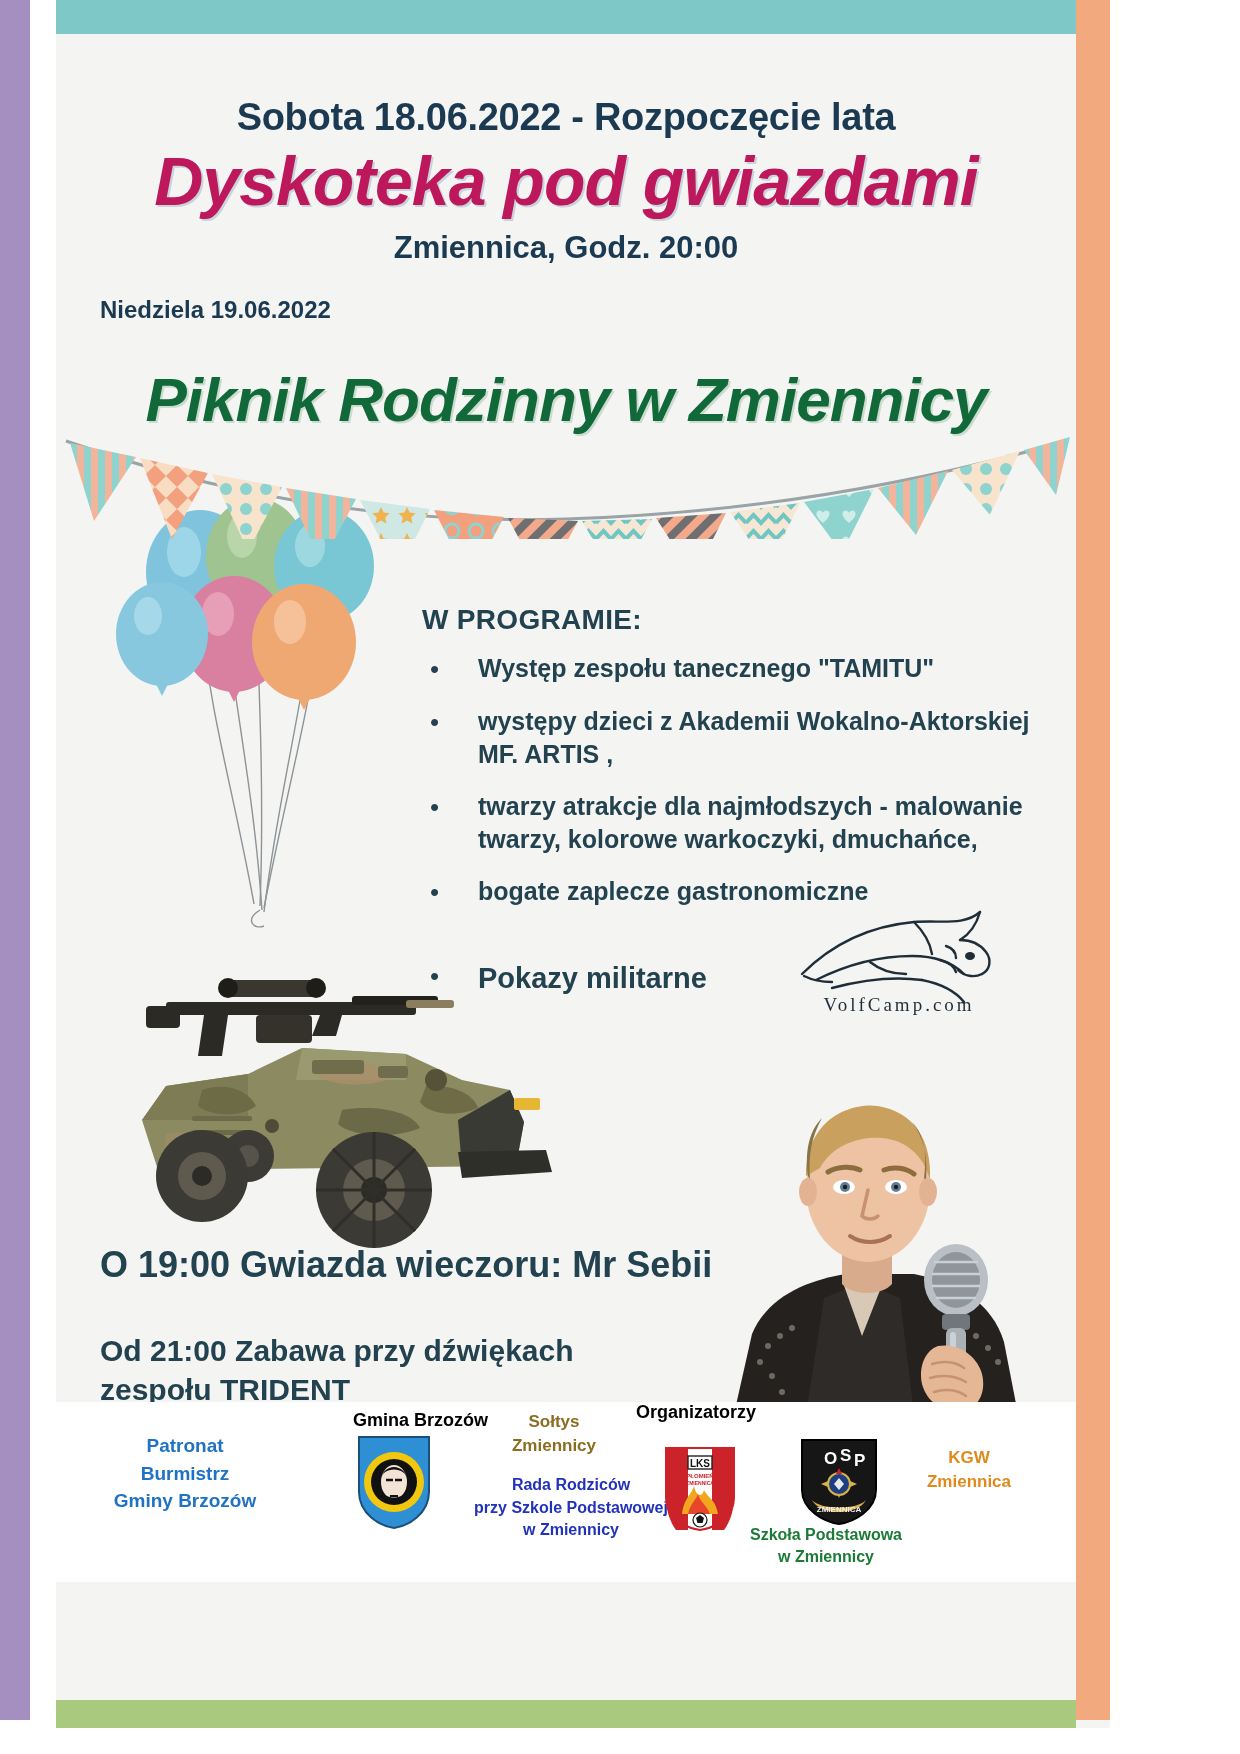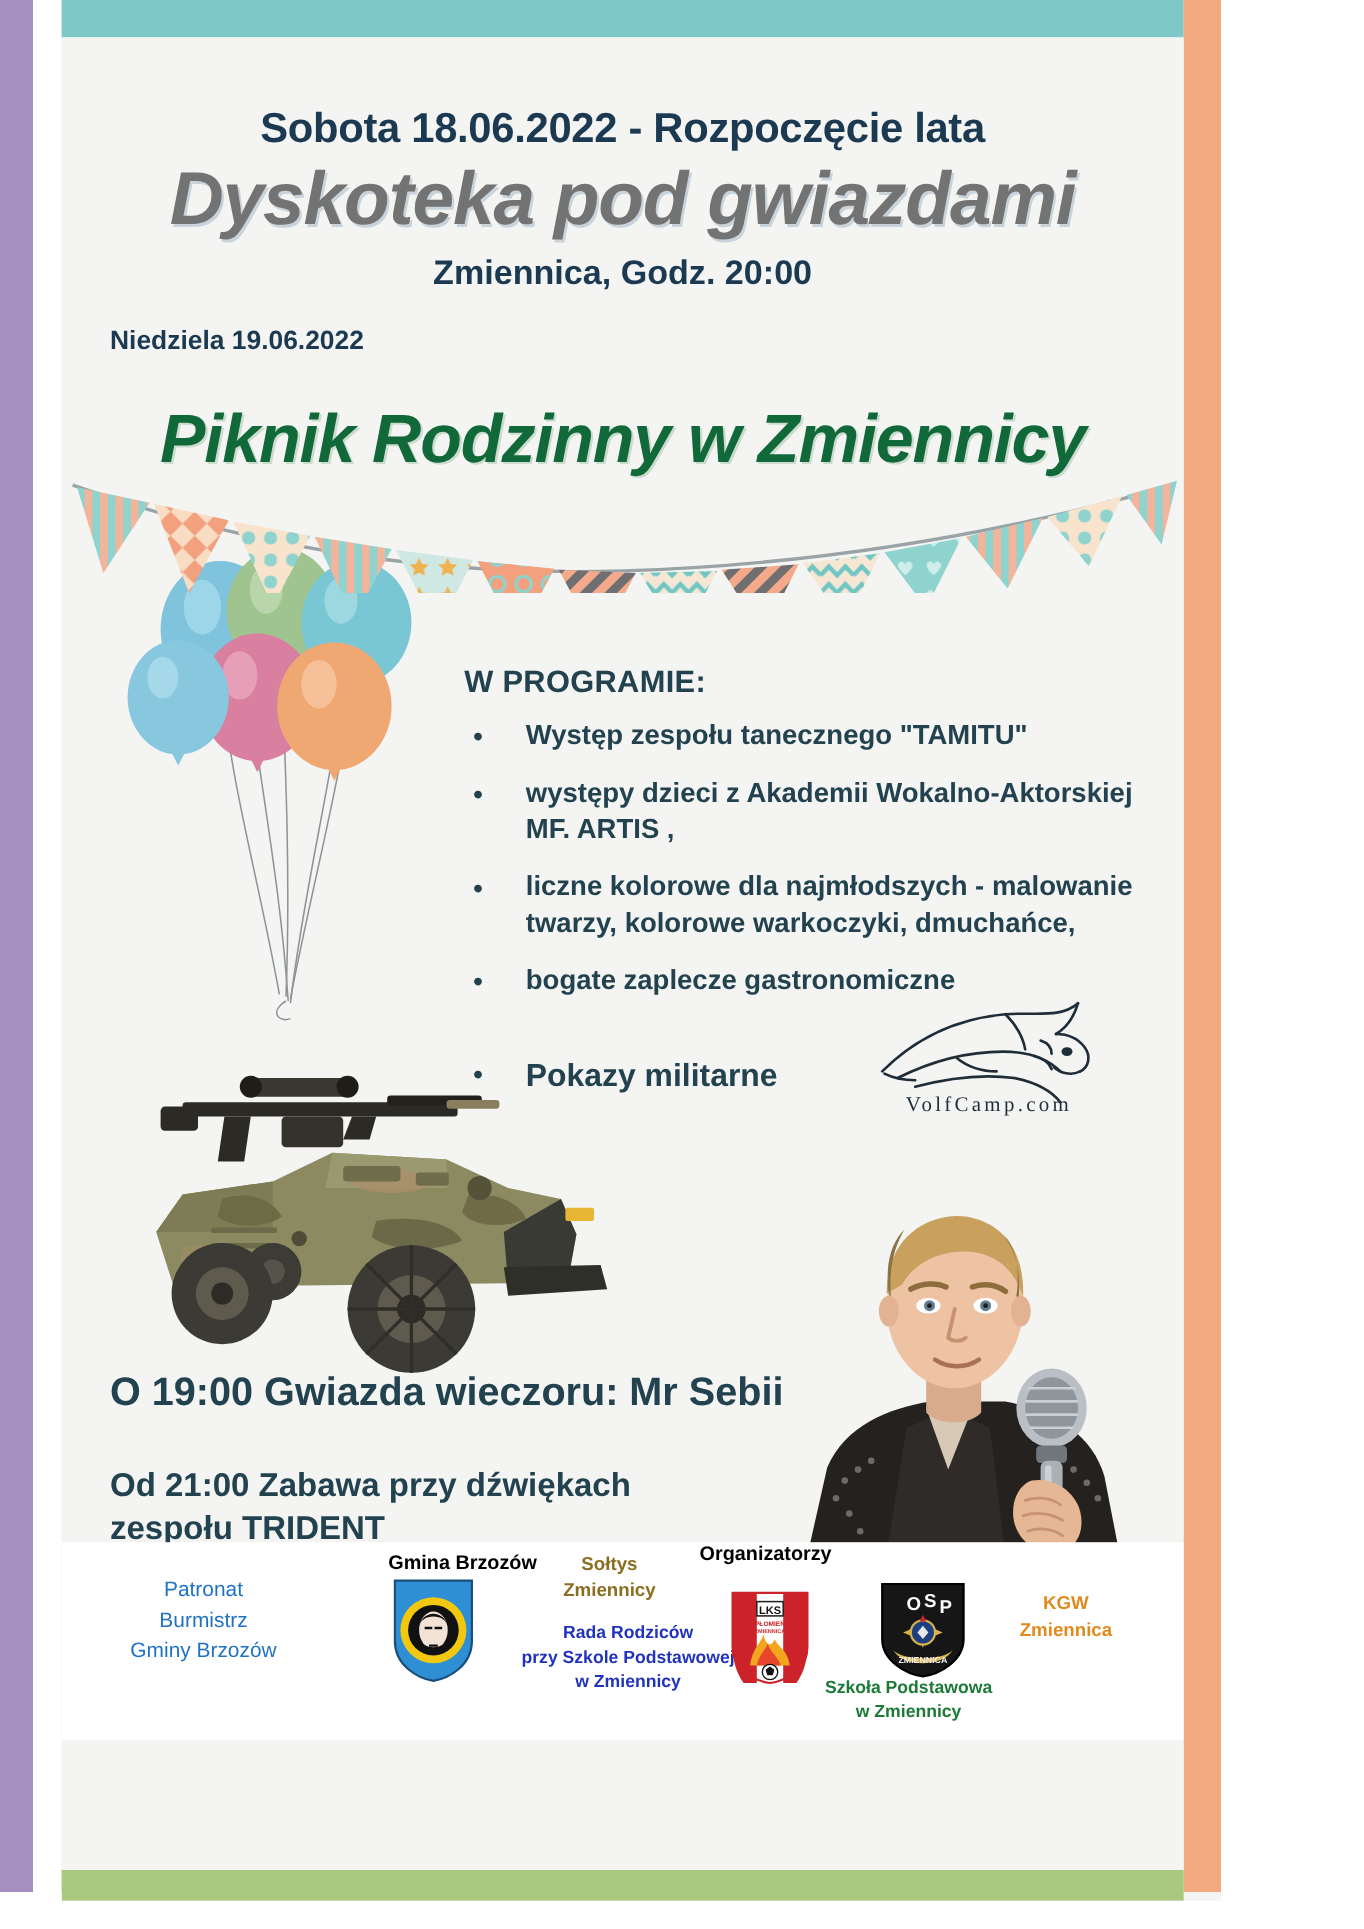--- a/index.html
+++ b/index.html
@@ -38,21 +38,21 @@
   .hdr-sat {
     position: absolute; left: 0; top: 62px; width: 1020px;
     text-align: center;
     font-size: 38px; font-weight: bold; color: #1b3a52;
     letter-spacing: -0.3px;
   }
   .hdr-disco {
     position: absolute; left: 0; top: 108px; width: 1020px;
     text-align: center;
     font-size: 68px; font-weight: bold; font-style: italic;
-    color: #737373; letter-spacing: -1px;
+    color: #be185d; letter-spacing: -1px;
     text-shadow: 2px 2px 0 rgba(120,150,175,0.35);
   }
   .hdr-place {
     position: absolute; left: 0; top: 196px; width: 1020px;
     text-align: center;
     font-size: 31px; font-weight: bold; color: #1b3a52;
   }
   .hdr-sun {
     position: absolute; left: 44px; top: 262px; width: 600px;
     text-align: left;
@@ -130,21 +130,21 @@
   
   .footer {
     position: absolute; left: 0; top: 1368px;
     width: 1020px; height: 180px;
     background: #ffffff; z-index: 8;
   }
   .f-item { position: absolute; text-align: center; }
 
   .f-patronat {
     left: 14px; top: 30px; width: 230px;
-    font-size: 19px; font-weight: normal; color: #1f72c4;
+    font-size: 19px; font-weight: bold; color: #1f72c4;
     line-height: 1.45;
   }
   .f-gmina-label {
     left: 232px; top: 8px; width: 200px;
     font-size: 18px; font-weight: bold; color: #000000; text-align: right;
   }
   .crest-gmina { position: absolute; left: 300px; top: 32px; width: 76px; height: 96px; }
 
   .f-soltys {
     left: 408px; top: 8px; width: 180px;
@@ -292,21 +292,21 @@
       <div class="prog-item">
         <span class="prog-bullet">•</span>
         <span class="prog-text">Występ zespołu tanecznego "TAMITU"</span>
       </div>
       <div class="prog-item">
         <span class="prog-bullet">•</span>
         <span class="prog-text">występy dzieci z Akademii Wokalno-Aktorskiej MF. ARTIS ,</span>
       </div>
       <div class="prog-item">
         <span class="prog-bullet">•</span>
-        <span class="prog-text">liczne kolorowe dla najmłodszych - malowanie twarzy, kolorowe warkoczyki, dmuchańce,</span>
+        <span class="prog-text">twarzy atrakcje dla najmłodszych - malowanie twarzy, kolorowe warkoczyki, dmuchańce,</span>
       </div>
       <div class="prog-item">
         <span class="prog-bullet">•</span>
         <span class="prog-text">bogate zaplecze gastronomiczne</span>
       </div>
     </div>
 
     <div class="prog-military">
       <span class="prog-bullet">•</span>
       <span class="prog-text">Pokazy militarne</span>

